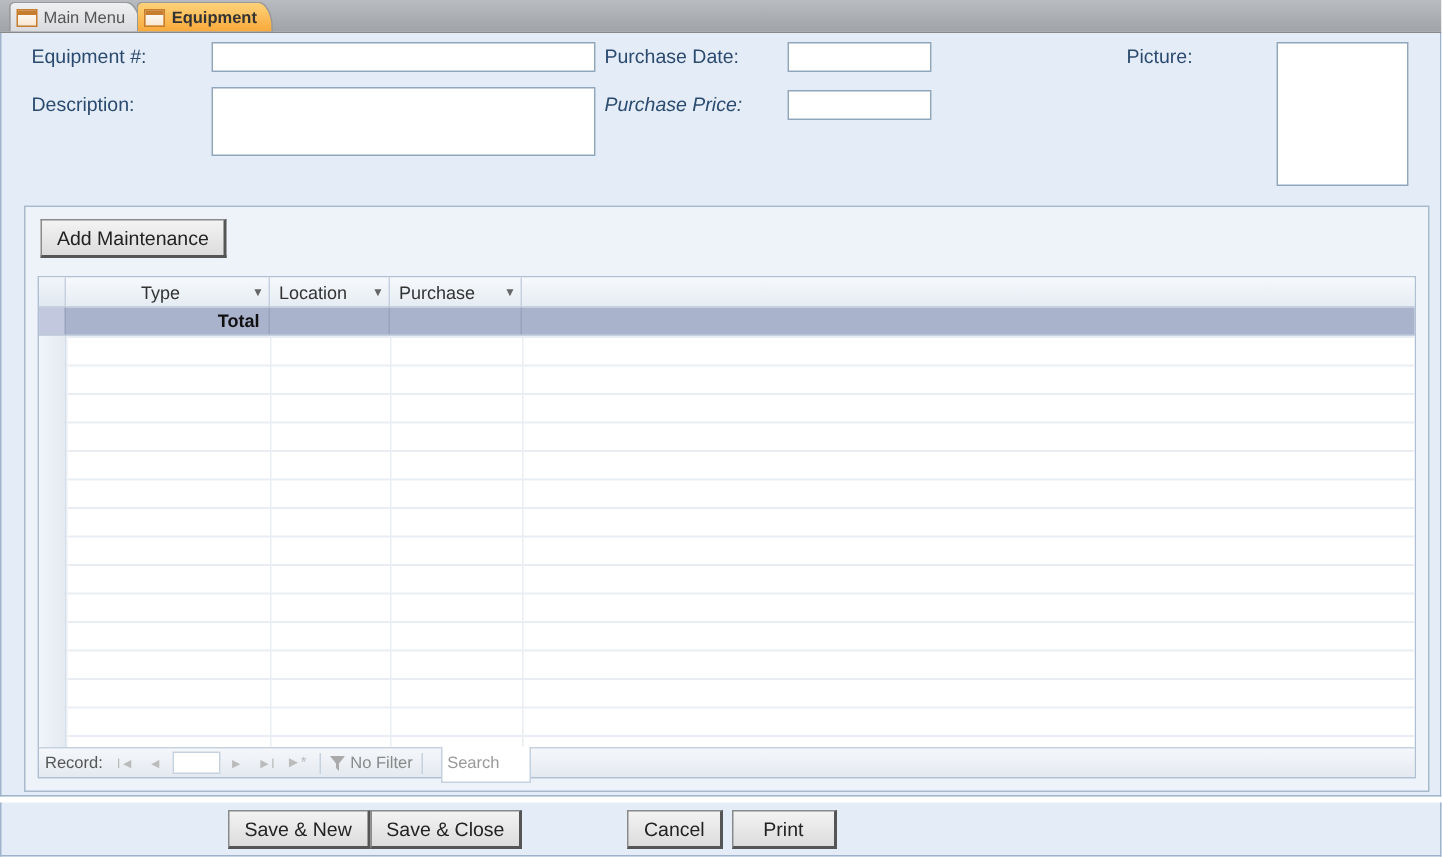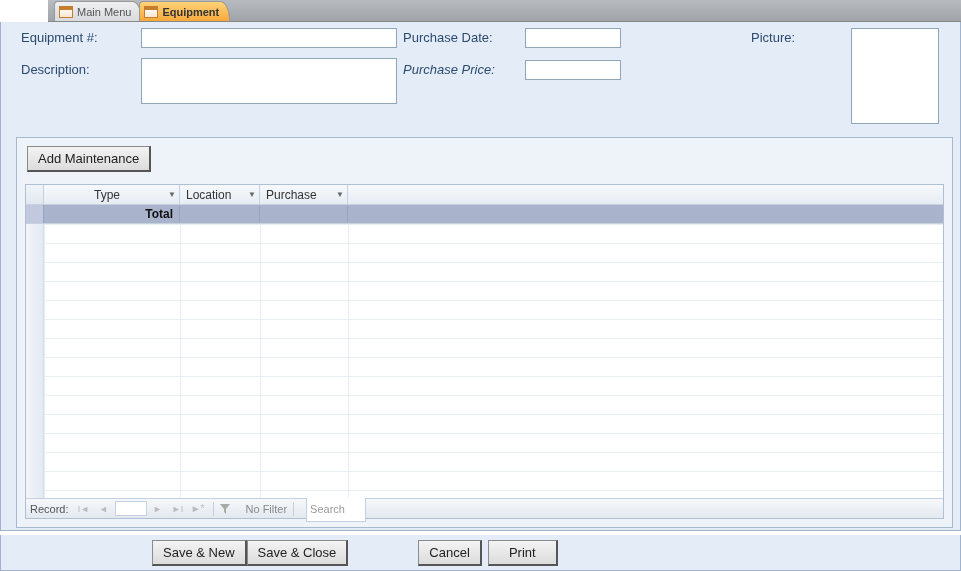--- a/index.html
+++ b/index.html
@@ -14,21 +14,20 @@
     overflow: hidden;
   }
   .window-tabs {
     height: 22px;
     background: linear-gradient(#b8bcc0, #a0a4a8);
     border-bottom: 1px solid #888;
     display: flex;
     align-items: flex-end;
     padding-left: 6px;
     gap: 0;
-    margin-left: 48px;
   }
   .win-tab {
     height: 20px;
     padding: 2px 10px 2px 4px;
     border: 1px solid #999;
     border-bottom: none;
     border-top-left-radius: 4px;
     border-top-right-radius: 10px 18px;
     display: flex;
     align-items: center;
@@ -248,21 +247,21 @@
   .recordnav .sep {
     width: 1px;
     height: 14px;
     background: #c5d1df;
     margin: 0 4px;
   }
   .recordnav .filter {
     color: #888;
     display: flex;
     align-items: center;
-    gap: 16px;
+    gap: 4px;
   }
   .recordnav .funnel-icon {
     width: 10px; height: 10px;
     display: inline-block;
   }
   .recordnav .funnel-icon svg { display: block; }
   .recordnav .searchlbl {
     margin-left: 6px;
     color: #999;
     border: 1px solid #c5d1df;

